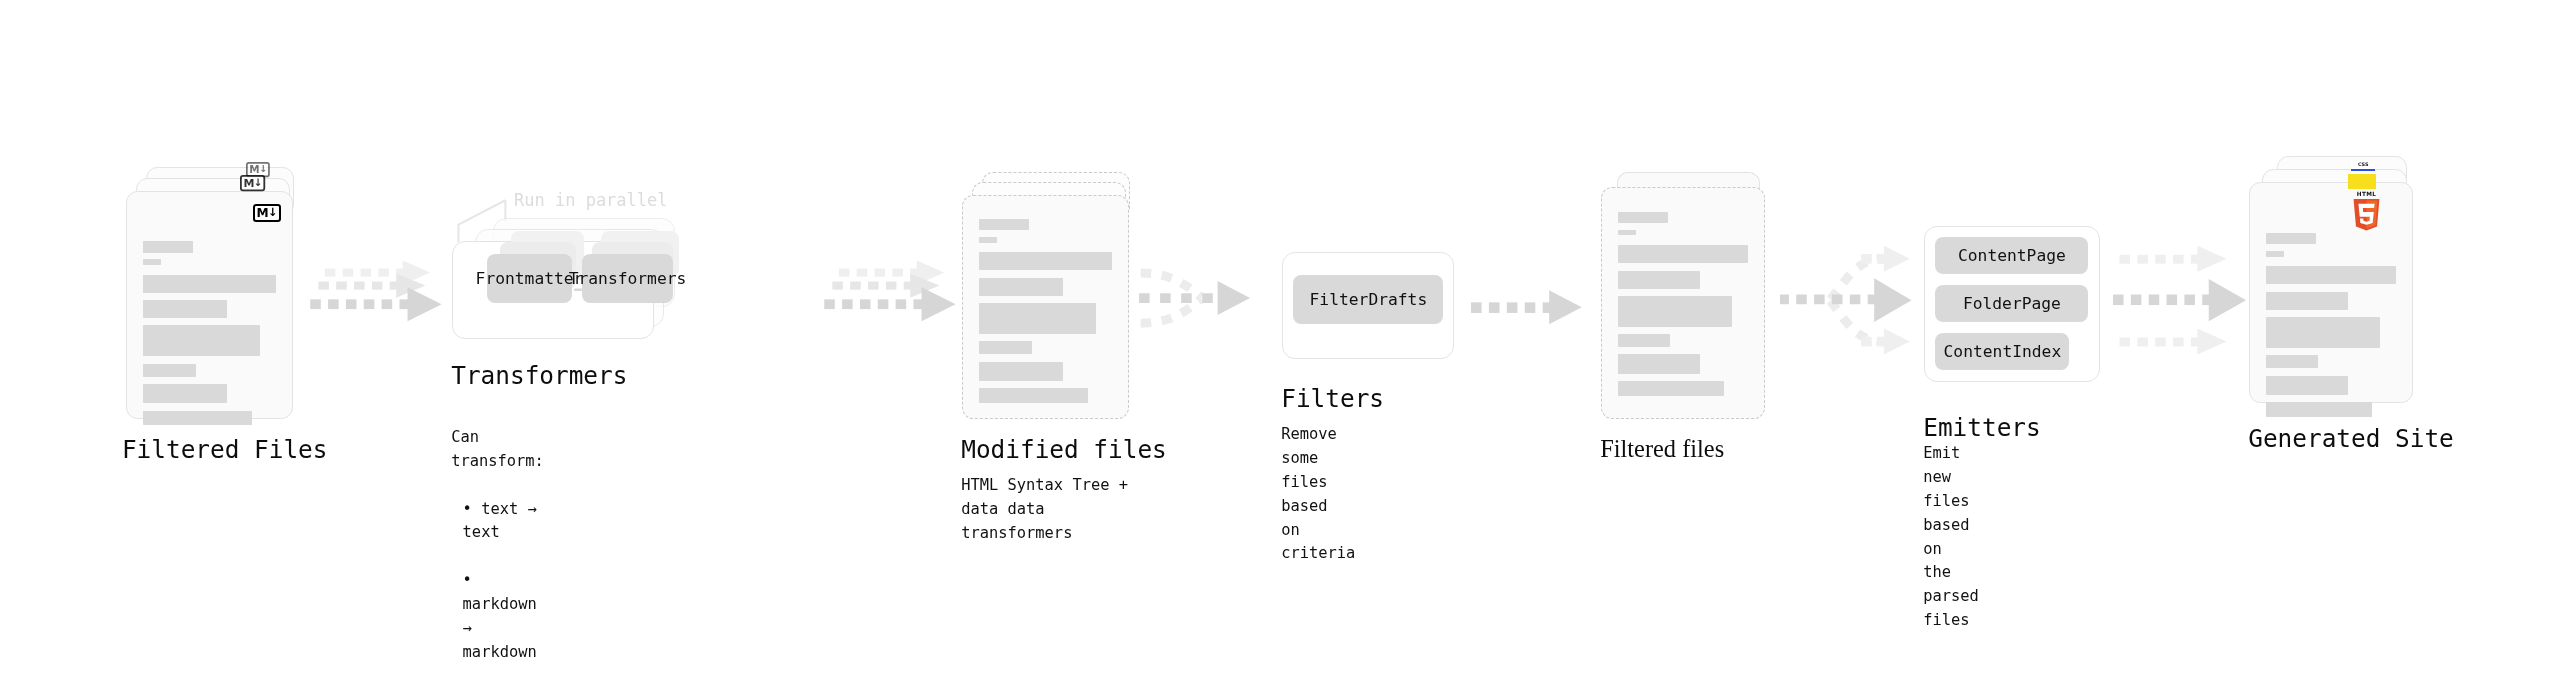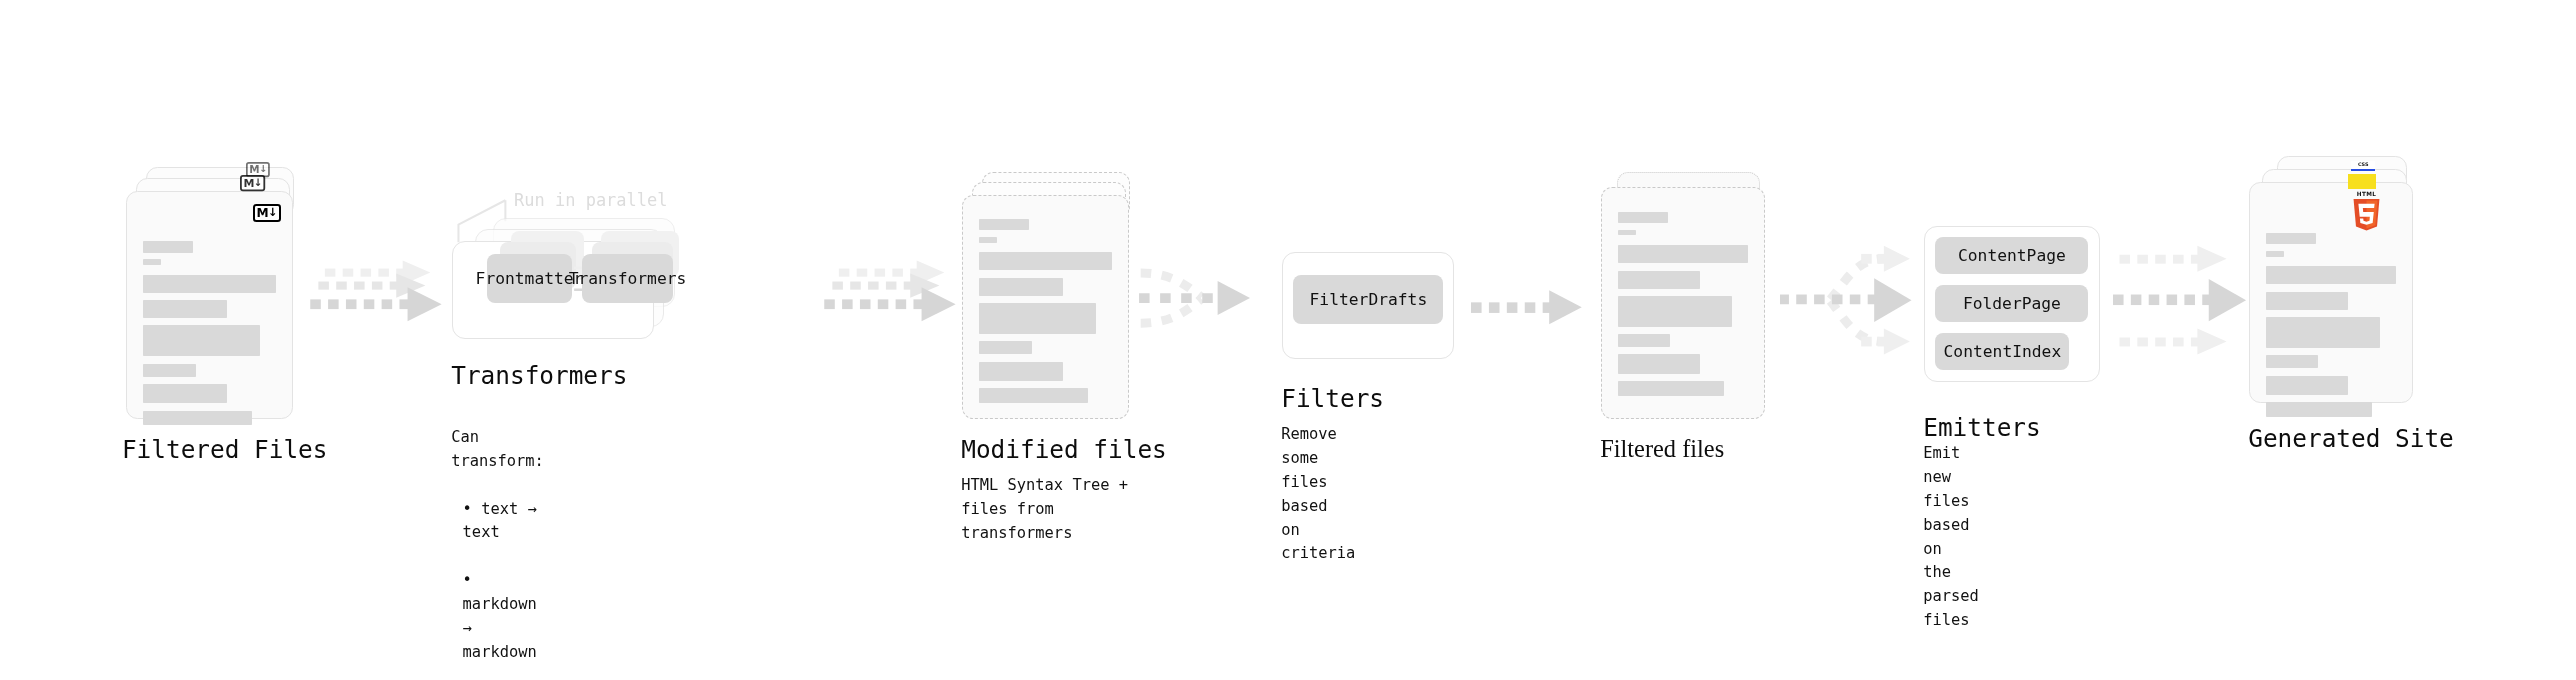--- a/index.html
+++ b/index.html
@@ -240,21 +240,21 @@
           <div class="bar" style="width:63%;height:18px;margin-top:7.3px;"></div>
           <div class="bar" style="width:88%;height:31px;margin-top:7.3px;"></div>
           <div class="bar" style="width:40%;height:13px;margin-top:7.3px;"></div>
           <div class="bar" style="width:63%;height:19.5px;margin-top:7.3px;"></div>
           <div class="bar" style="width:82%;height:14.6px;margin-top:7.3px;"></div>
         </div>
       </div>
     </div>
     <div class="title" style="left:-0.8px;top:268px;">Modified files</div>
     <div class="sub" style="left:-0.8px;top:307px;">HTML Syntax Tree +
-files from transformers</div>
+data data transformers</div>
   </div>
 
   <div class="node" style="left:1138px;top:260px;">
     <svg width="122" height="81" viewBox="0 0 150 100">
       <g stroke="#ececec" stroke-width="11" fill="none" stroke-dasharray="13 13" stroke-linecap="butt">
         <path d="M3 16 C 40 16, 58 30, 78 46"></path>
         <path d="M3 78 C 40 78, 58 64, 78 48"></path>
       </g>
       <g stroke="#d6d6d6" stroke-width="12" fill="none" stroke-dasharray="13 13" stroke-linecap="butt">
         <path d="M1 47 L 96 47"></path>

